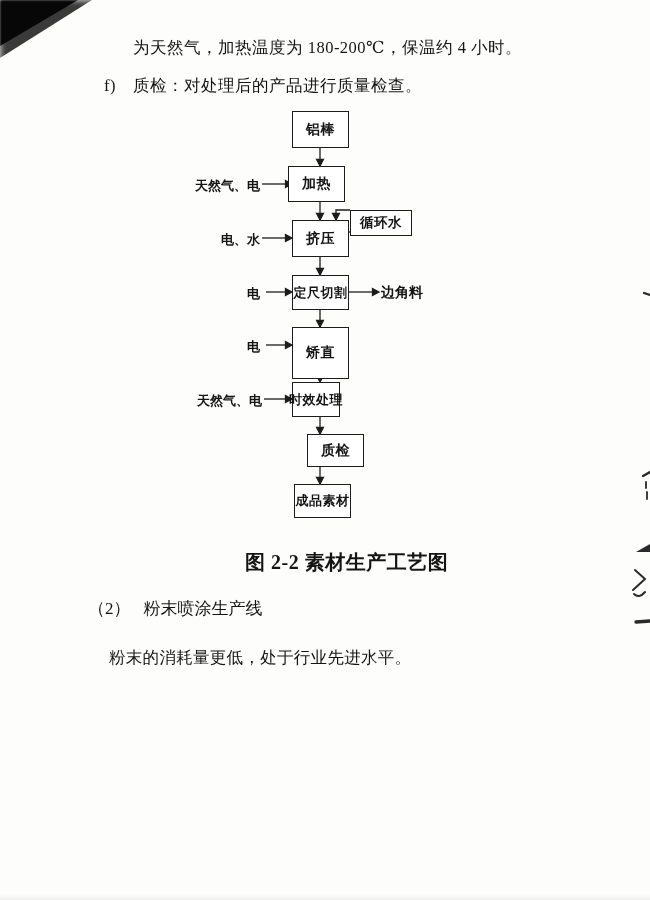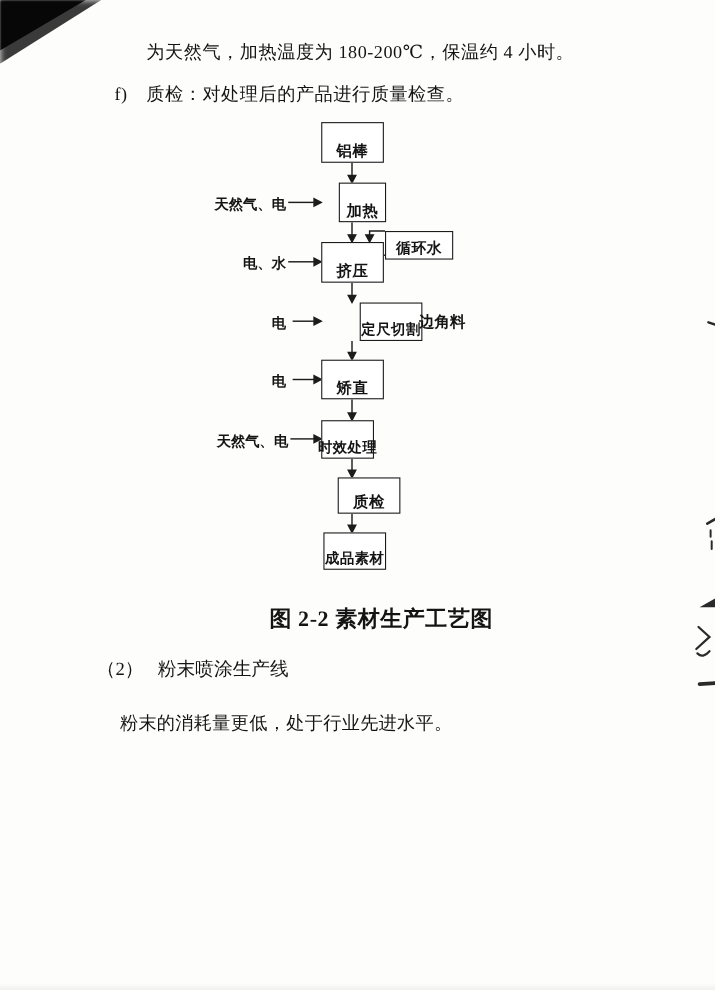--- a/index.html
+++ b/index.html
@@ -25,21 +25,21 @@
   }
   .edge-marks{position:absolute;right:0;top:280px;pointer-events:none;}
   
   .bodytext{font-size:16.5px;line-height:20px;letter-spacing:.5px;white-space:nowrap;}
   .intro{left:133px;top:38px;}
   .item-line{left:104px;top:76px;display:flex;}
   .item-marker{width:29px;}
   
   .fc-box{
     position:absolute;border:1.4px solid #1c1c1c;background:#fff;
-    display:flex;align-items:flex-end;justify-content:center;
+    display:flex;align-items:center;justify-content:center;
     font-weight:bold;font-size:14px;letter-spacing:.5px;white-space:nowrap;
     box-sizing:border-box;
   }
   .fc-label{
     position:absolute;font-weight:bold;font-size:13px;white-space:nowrap;
     text-align:right;letter-spacing:0;
   }
   .fc-out-label{position:absolute;font-weight:bold;font-size:14px;white-space:nowrap;}
   svg.connectors{position:absolute;left:0;top:0;pointer-events:none;}
   .caption{left:245px;top:549px;font-weight:bold;font-size:20px;letter-spacing:.5px;white-space:nowrap;}
@@ -100,30 +100,30 @@
 
     <line x1="348" y1="232" x2="352" y2="232"></line>
     <polyline points="350,210 336,210 336,214" fill="none"></polyline>
     <polygon points="336,220 332.6,213.5 339.4,213.5"></polygon>
   </g>
 </svg>
 
 <div class="fc-box" style="left:292px;top:111px;width:57px;height:37px;">
     <span>铝棒</span>
   </div>
-<div class="fc-box" style="left:308px;top:166px;width:43px;height:36px;">
+<div class="fc-box" style="left:288px;top:166px;width:57px;height:36px;">
     <span>加热</span>
   </div>
 <div class="fc-box" style="left:292px;top:220px;width:57px;height:37px;">
     <span>挤压</span>
   </div>
-<div class="fc-box" style="left:292px;top:275px;width:57px;height:35px;font-size:13px;margin-left:35px;">
+<div class="fc-box" style="left:292px;top:275px;width:57px;height:35px;font-size:13px;">
     <span>定尺切割</span>
   </div>
-<div class="fc-box" style="left:292px;top:327px;width:57px;height:36px;">
+<div class="fc-box" style="left:292px;top:327px;width:57px;height:52px;">
     <span>矫直</span>
   </div>
 <div class="fc-box" style="left:292px;top:382px;width:48px;height:35px;font-size:13px;">
     <span>时效处理</span>
   </div>
 <div class="fc-box" style="left:307px;top:434px;width:57px;height:33px;">
     <span>质检</span>
   </div>
 <div class="fc-box" style="left:294px;top:484px;width:57px;height:34px;font-size:13px;">
     <span>成品素材</span>

